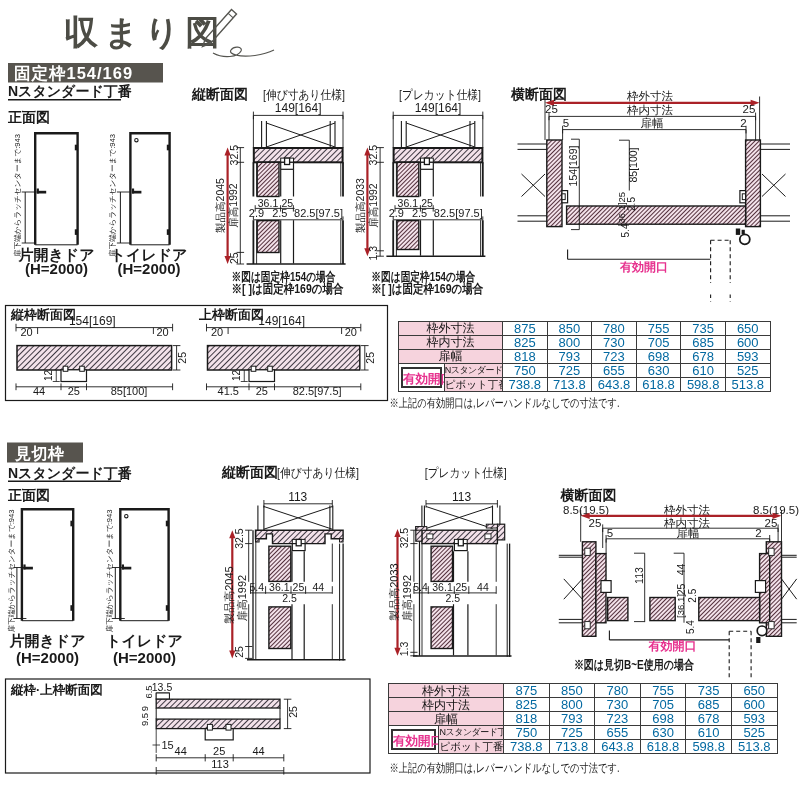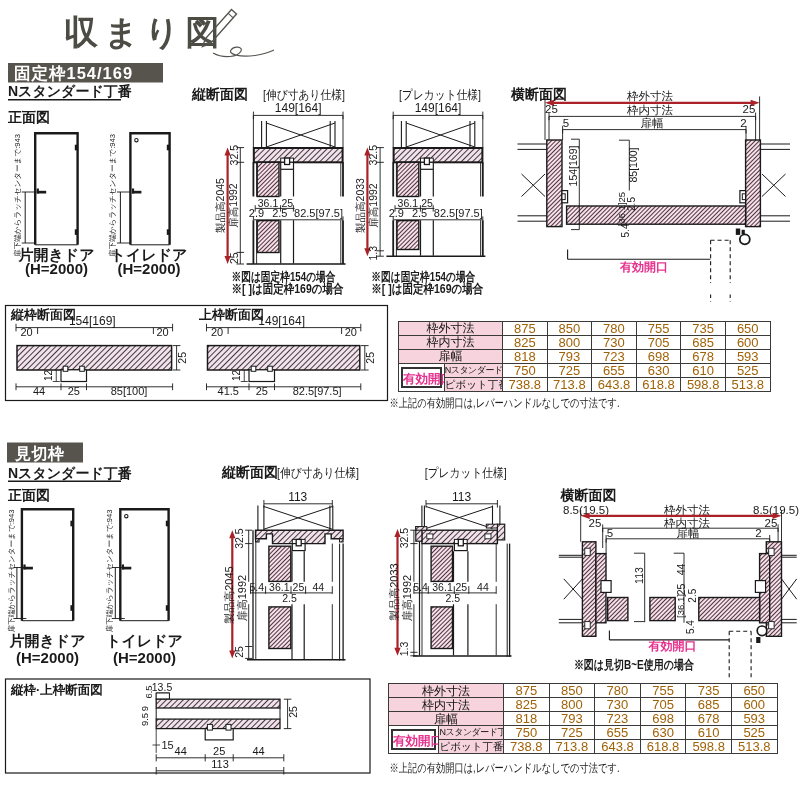--- a/index.html
+++ b/index.html
@@ -2,21 +2,21 @@
 <html><head><meta charset="utf-8"><style>
 *{margin:0;padding:0;box-sizing:border-box}
 body{width:800px;height:800px;background:#fff;font-family:"Liberation Sans",sans-serif}
 #page{position:relative;width:800px;height:800px;overflow:hidden}
 svg{position:absolute;left:0;top:0}
 .tbl{position:absolute;border-collapse:collapse;table-layout:fixed;border:1.6px solid #333}
 .tbl td{border:1px solid #3a3a3a;text-align:center;padding:0;overflow:hidden;white-space:nowrap;line-height:1}
 .hd{background:#f6d3dd;font-size:12px;color:#111}
 .hd2{letter-spacing:-0.5px;background:#f6d3dd;font-size:9px;color:#111}
 .hd3{background:#f6d3dd;font-size:10.5px;color:#111}
-.d{font-size:13px;color:#a16207}
+.d{font-size:13px;color:#0369a1}
 .yk{background:#fff;vertical-align:middle}
 .ykb{border:2px solid #333;margin:2px;height:21px;line-height:21px;text-align:center;
 color:#e7318e;font-weight:bold;font-size:12.5px}
 </style></head><body>
 <div id="page">
 <svg width="800" height="800" viewBox="0 0 800 800" font-family="'Liberation Sans',sans-serif" fill="#1a1a1a">
 <defs>
 <pattern id="hm" width="3.0" height="3.0" patternUnits="userSpaceOnUse" patternTransform="rotate(45)">
 <rect width="3.0" height="3.0" fill="#f3e2ea"></rect>
           <line x1="0" y1="0" x2="0" y2="3.0" stroke="#46222e" stroke-width="1.85"></line>

